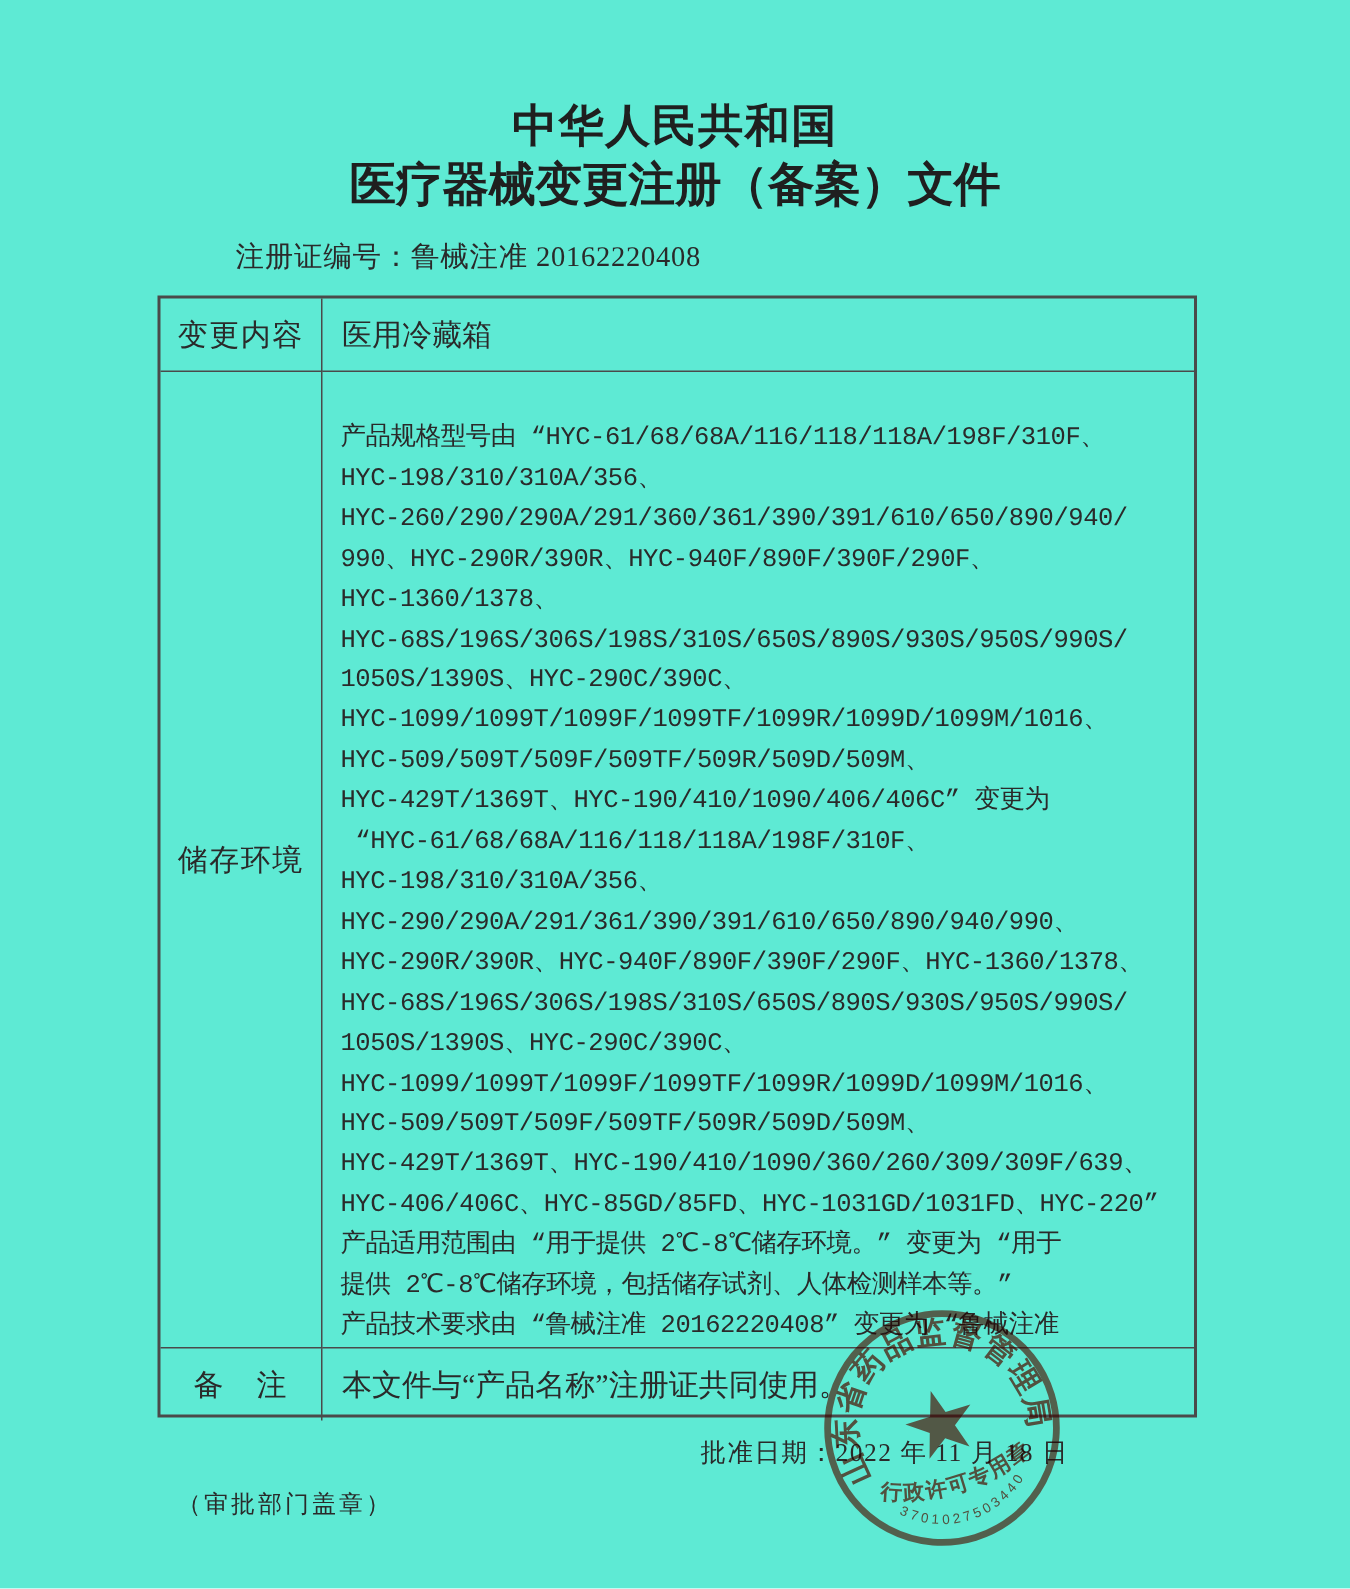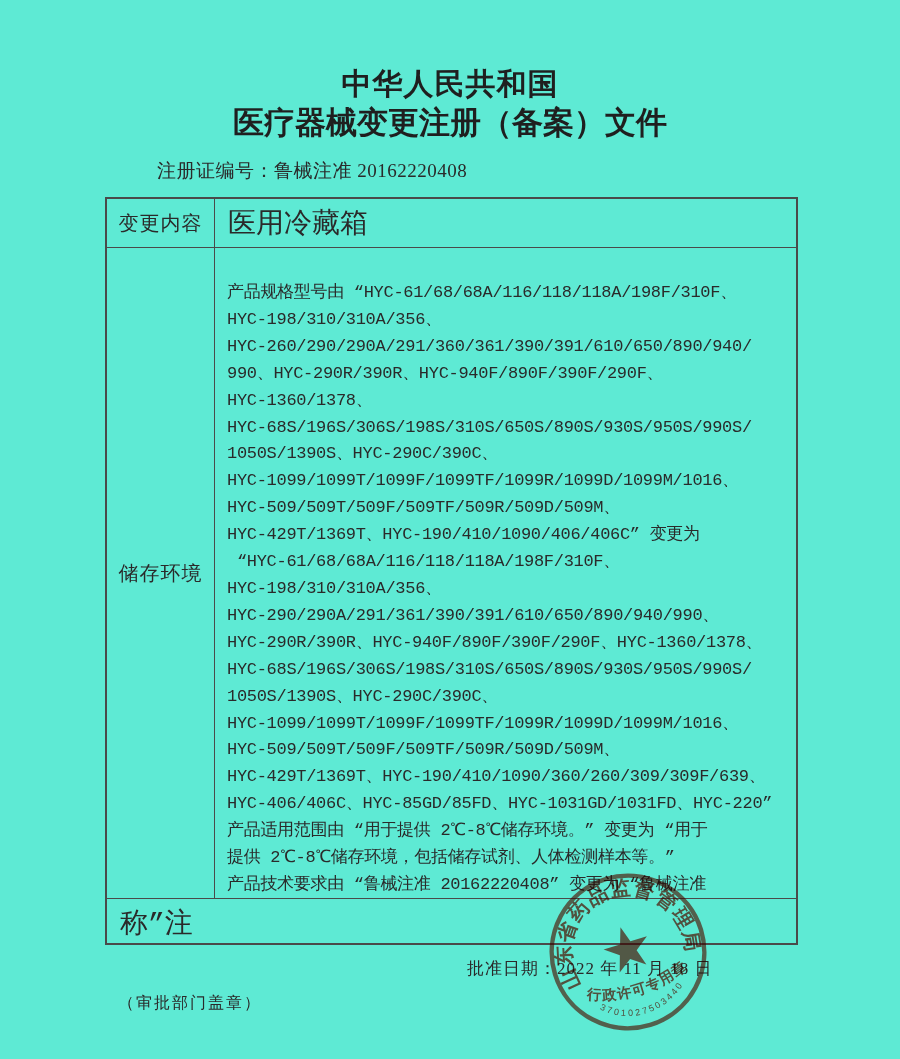--- a/index.html
+++ b/index.html
@@ -30,21 +30,21 @@
   }
   .cell{box-sizing:border-box;overflow:hidden;}
   .label-cell{
     border-right:1.5px solid #4a4a4a;border-bottom:1.5px solid #4a4a4a;
     display:flex;align-items:center;justify-content:center;
     font-size:20px;color:#2a2a2a;letter-spacing:1px;
   }
   .content-cell{
     border-bottom:1.5px solid #4a4a4a;
     display:flex;align-items:center;
-    padding-left:13px;font-size:28px;color:#2a2a2a;font-family:Liberation Mono, monospace;
+    padding-left:13px;font-size:20px;color:#2a2a2a;
   }
   .no-bottom{border-bottom:none;}
   .change-cell{
     border-bottom:1.5px solid #4a4a4a;
     padding:4px 8px 0 12px;
     font-family:"Liberation Mono","DejaVu Sans Mono",monospace;
     font-size:17px;line-height:26.9px;letter-spacing:-0.3px;
     white-space:pre-wrap;color:#2a2a2a;
     display:block;
     margin-top:28px;
@@ -90,20 +90,21 @@
 1050S/1390S、HYC-290C/390C、
 HYC-1099/1099T/1099F/1099TF/1099R/1099D/1099M/1016、
 HYC-509/509T/509F/509TF/509R/509D/509M、
 HYC-429T/1369T、HYC-190/410/1090/360/260/309/309F/639、
 HYC-406/406C、HYC-85GD/85FD、HYC-1031GD/1031FD、HYC-220”
 产品适用范围由 “用于提供 2℃-8℃储存环境。” 变更为 “用于
 提供 2℃-8℃储存环境，包括储存试剂、人体检测样本等。”
 产品技术要求由 “鲁械注准 20162220408” 变更为 “鲁械注准
 20162220408”</div>
 
+    <div class="cell label-cell no-bottom">备　注</div>
     <div class="cell content-cell no-bottom">本文件与“产品名称”注册证共同使用。</div>
   </div>
 
 
   <div class="footer-date"><span>批准日期：</span><span>2022 年 11 月 18 日</span></div>
 
   <div class="seal-hint">（审批部门盖章）</div>
 
   <div class="seal">
     <svg viewBox="0 0 200 200" width="164" height="164">

